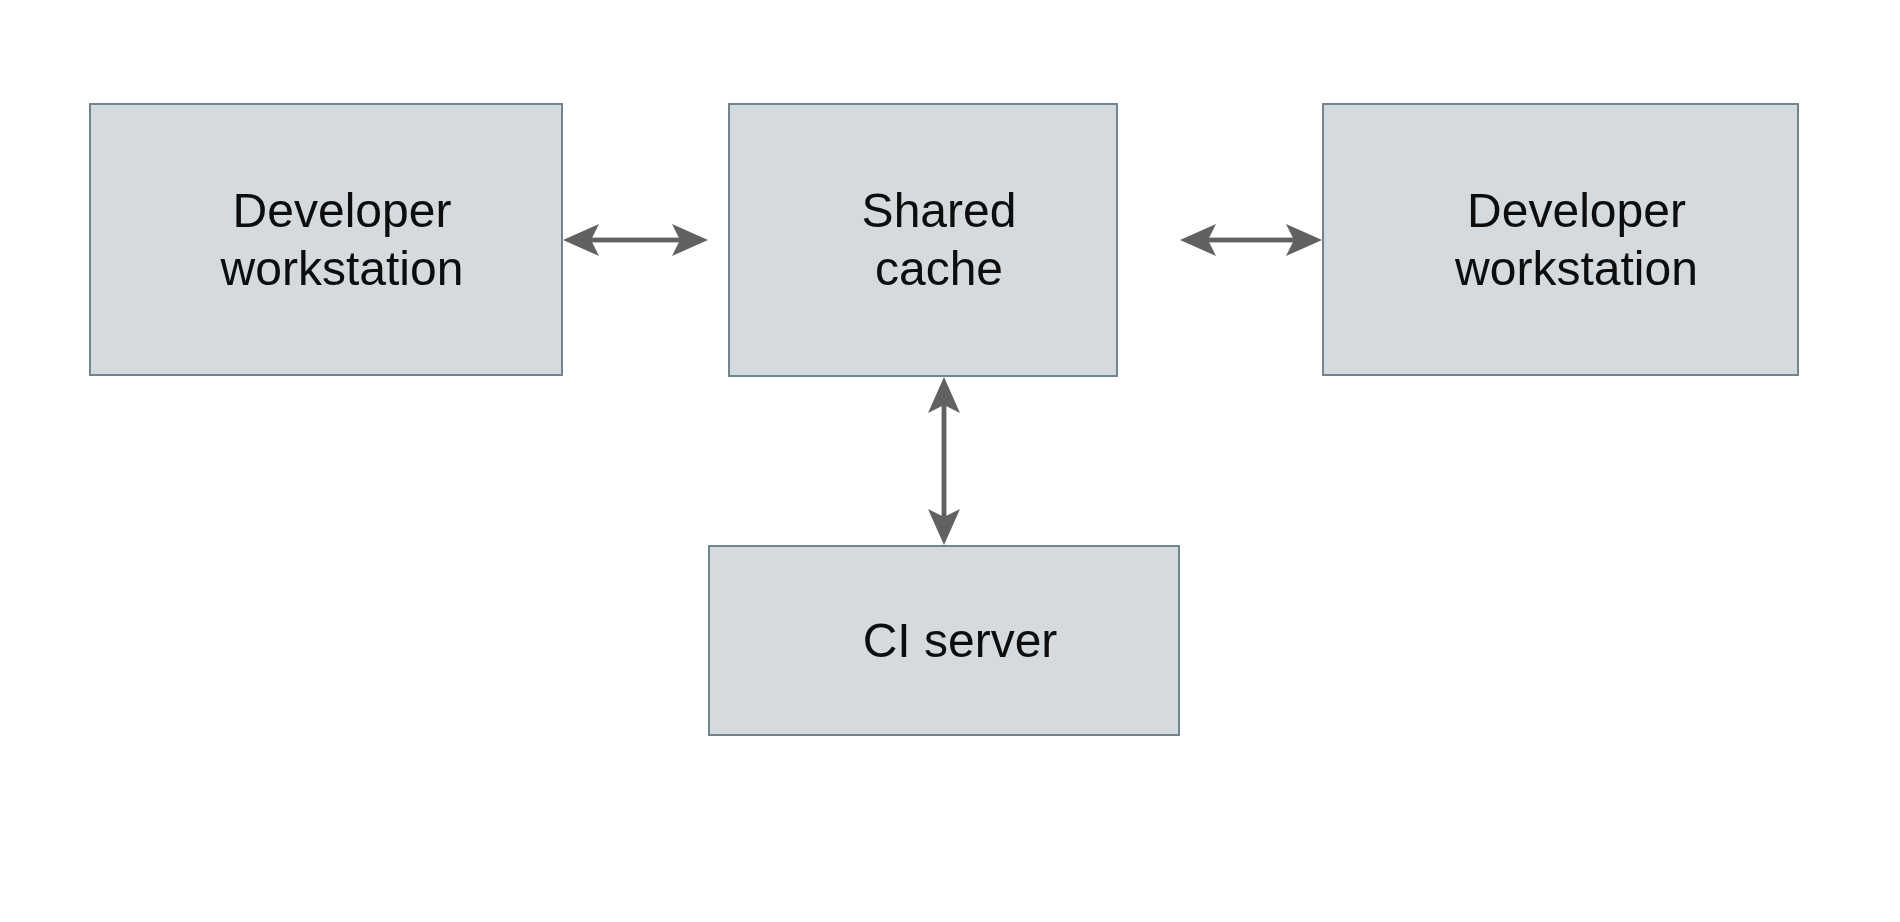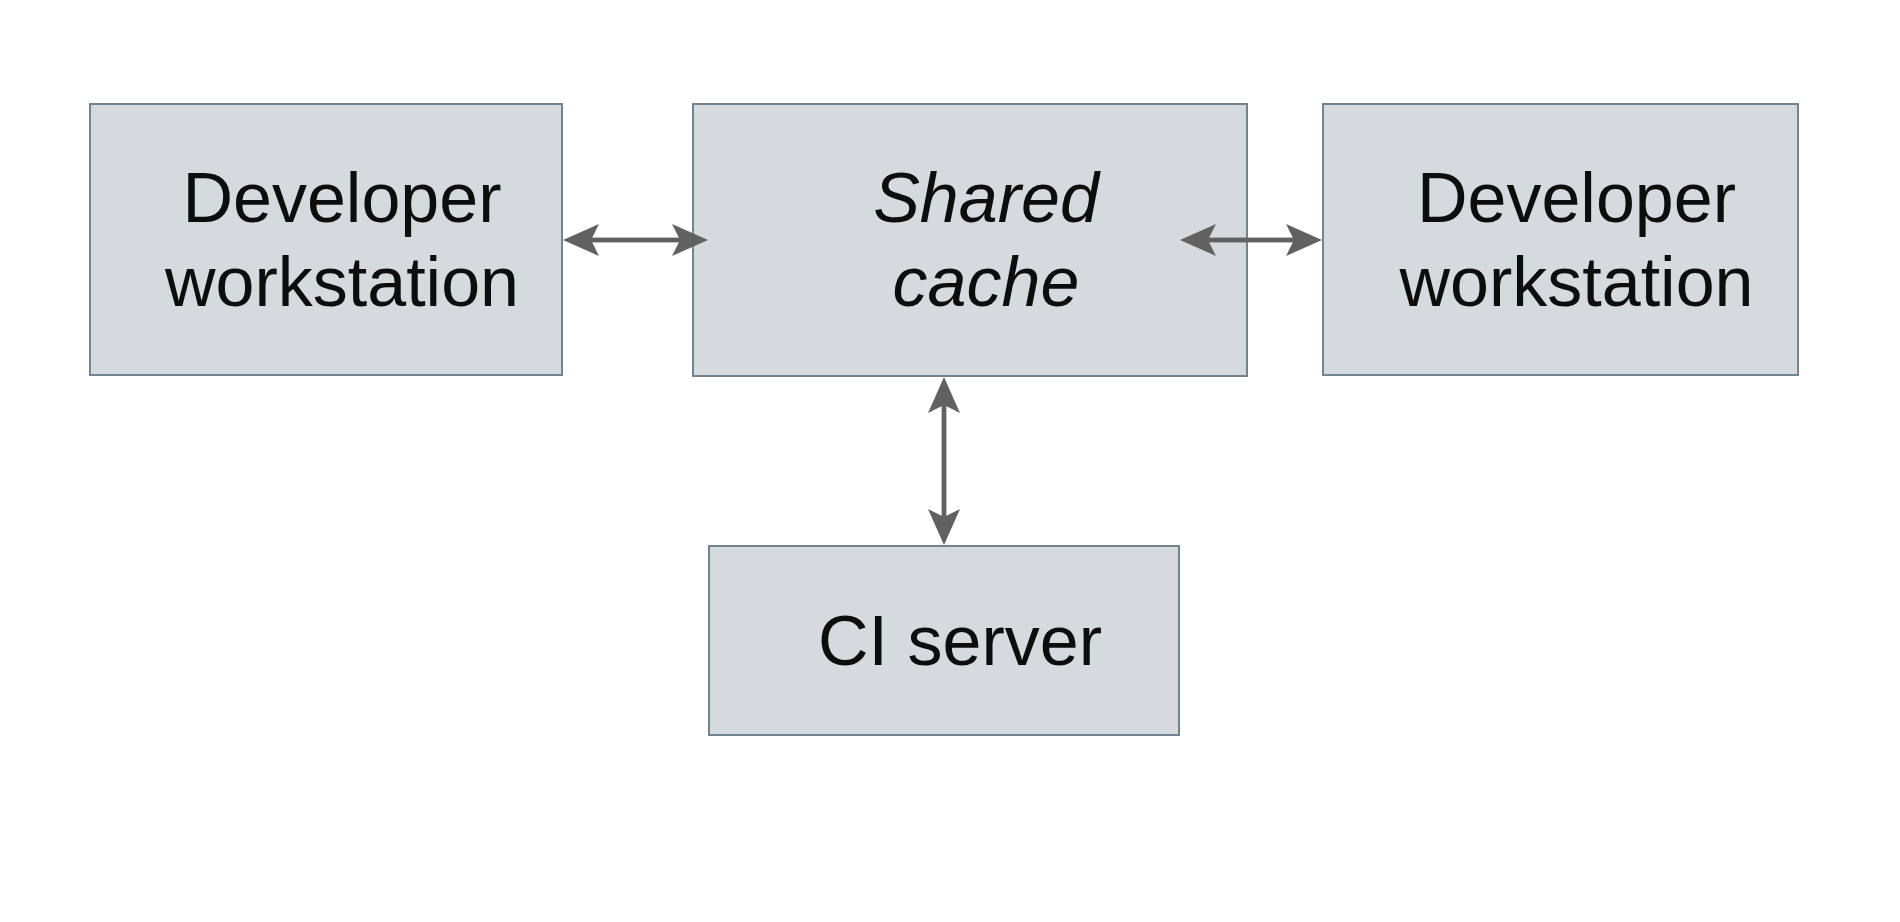--- a/index.html
+++ b/index.html
@@ -25,30 +25,30 @@
     position: absolute;
     background: var(--node-fill);
     border: 2px solid var(--node-border);
     display: flex;
     align-items: center;
     justify-content: center;
   }
 
   .node-label {
     color: var(--text);
-    font-size: 70px;
+    font-size: 48px;
     line-height: 1.2;
     text-align: center;
     white-space: pre-line;
     letter-spacing: 0px;
     margin-left: 32px;
   }
 
   .node-left   { left: 89px;   top: 103px; width: 474px; height: 273px; }
-  .node-center { left: 692px;  top: 103px; width: 556px; height: 274px; font-style: italic; }
+  .node-center { left: 728px;  top: 103px; width: 390px; height: 274px; }
   .node-right  { left: 1322px; top: 103px; width: 477px; height: 273px; }
   .node-ci     { left: 708px;  top: 545px; width: 472px; height: 191px; }
 
   .edge { position: absolute; }
   .edge svg { display: block; width: 100%; height: 100%; }
   .edge svg polygon, .edge svg rect { fill: var(--arrow); }
 
   .edge-left     { left: 563px;  top: 220px; width: 145px; height: 40px; }
   .edge-right    { left: 1180px; top: 220px; width: 142px; height: 40px; }
   .edge-vertical { left: 924px;  top: 377px; width: 40px;  height: 168px; }

